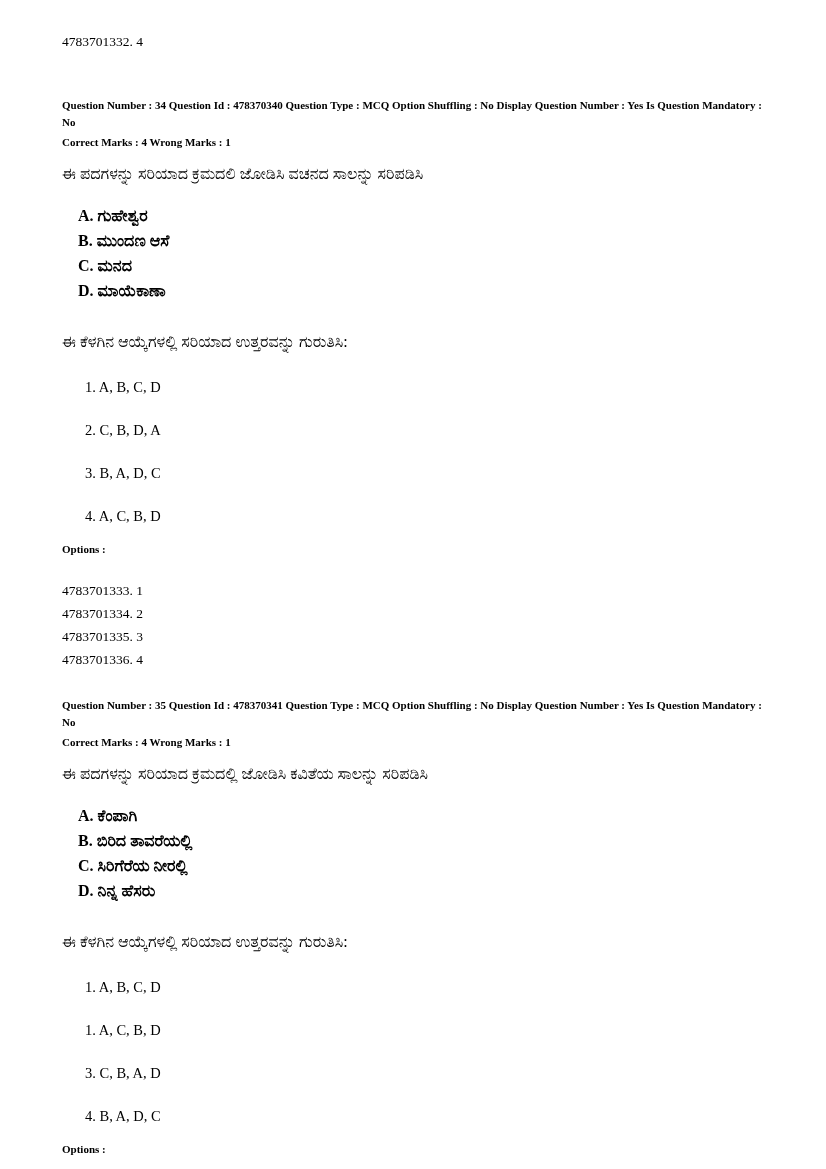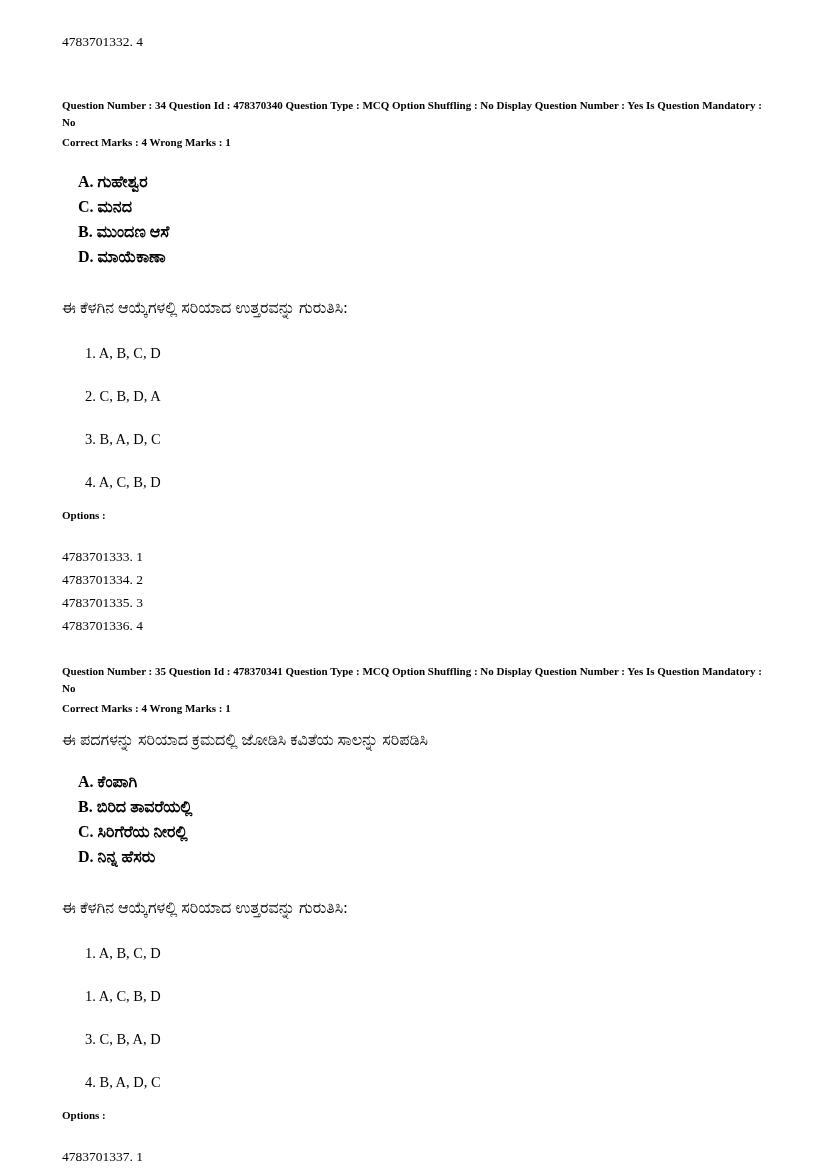--- a/index.html
+++ b/index.html
@@ -48,25 +48,26 @@
 </head>
 <body>
 
 <div class="page">
 
   <div class="optid top">4783701332. 4</div>
 
   <section class="question">
     <p class="hdr">Question Number : 34 Question Id : 478370340 Question Type : MCQ Option Shuffling : No Display Question Number : Yes Is Question Mandatory : No</p>
     <p class="hdr marks">Correct Marks : 4 Wrong Marks : 1</p>
+    <p class="kn qtext">ಈ ಪದಗಳನ್ನು ಸರಿಯಾದ ಕ್ರಮದಲಿ ಜೋಡಿಸಿ ವಚನದ ಸಾಲನ್ನು ಸರಿಪಡಿಸಿ</p>
 
     <div class="items">
       <div class="kn item">A. ಗುಹೇಶ್ವರ</div>
+      <div class="kn item">B. ಮುಂದಣ ಆಸೆ</div>
       <div class="kn item">C. ಮನದ</div>
-      <div class="kn item">B. ಮುಂದಣ ಆಸೆ</div>
       <div class="kn item">D. ಮಾಯೆಕಾಣಾ</div>
     </div>
 
     <p class="kn instr">ಈ ಕೆಳಗಿನ ಆಯ್ಕೆಗಳಲ್ಲಿ ಸರಿಯಾದ ಉತ್ತರವನ್ನು ಗುರುತಿಸಿ:</p>
 
     <div class="choices">
       <div class="choice">1. A, B, C, D</div>
       <div class="choice">2. C, B, D, A</div>
       <div class="choice">3. B, A, D, C</div>
       <div class="choice">4. A, C, B, D</div>

